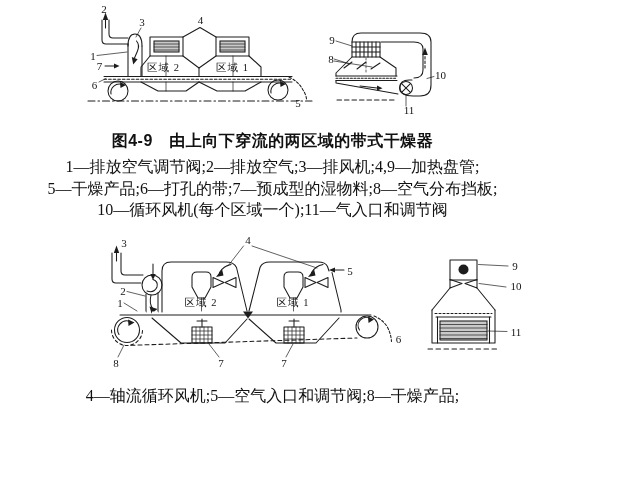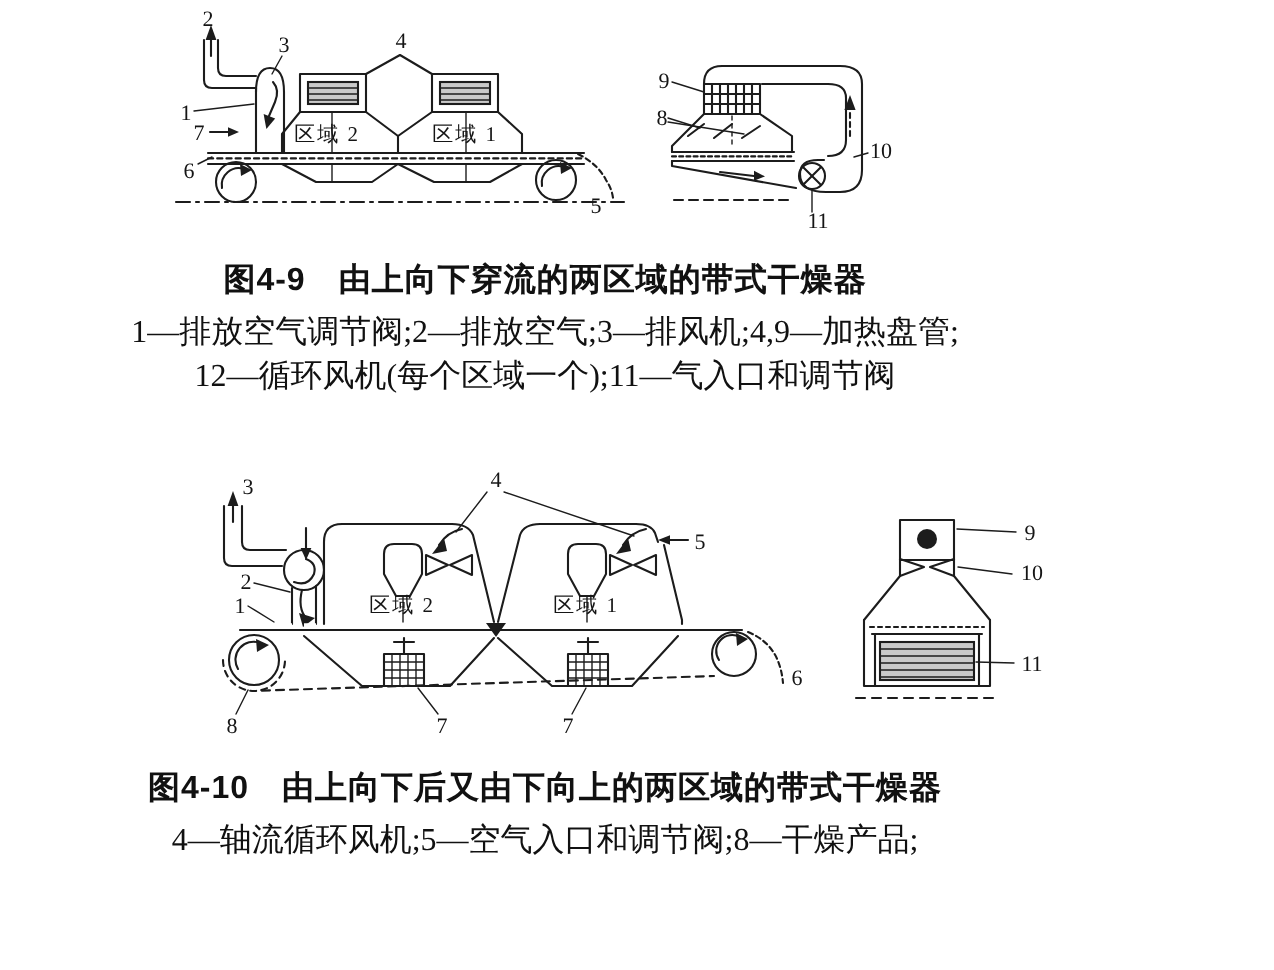--- a/index.html
+++ b/index.html
@@ -155,21 +155,22 @@
     </g>
     <text class="num" x="332" y="44" text-anchor="middle">9</text>
     <text class="num" x="331" y="62.5" text-anchor="middle">8</text>
     <text class="num" x="440.5" y="79" text-anchor="middle">10</text>
     <text class="num" x="409" y="114" text-anchor="middle">11</text>
   </svg>
 
   <div class="caption" style="top:131px;text-align:center;">
     <div class="cap-title">图4-9　由上向下穿流的两区域的带式干燥器</div>
     <div class="cap-line">1—排放空气调节阀;2—排放空气;3—排风机;4,9—加热盘管;</div>
-    <div class="cap-line">12—循环风机(每个区域一个);11—气入口和调节阀</div>
+    <div class="cap-line">5—干燥产品;6—打孔的带;7—预成型的湿物料;8—空气分布挡板;</div>
+    <div class="cap-line">10—循环风机(每个区域一个);11—气入口和调节阀</div>
   </div>
 
   <svg style="left:95px;top:233px;" width="315" height="145" viewBox="95 233 315 145">
     <g>
       <path class="s" d="M 112,253 V 279 Q 112,283 116,283 L 141,283"></path>
       <path class="s" d="M 121,253 V 271 Q 121,275 125,275 L 143,275"></path>
       <line class="s" x1="116.5" y1="261" x2="116.5" y2="252"></line>
       <polygon class="ah" points="113.8,253 119.2,253 116.5,245.5"></polygon>
     </g>
     <g>
@@ -312,17 +313,16 @@
       <line class="t" x1="478.5" y1="264.5" x2="508" y2="266"></line>
       <line class="t" x1="479" y1="283.5" x2="506" y2="287"></line>
       <line class="t" x1="488" y1="331" x2="507" y2="331.5"></line>
     </g>
     <text class="num" x="515" y="270" text-anchor="middle">9</text>
     <text class="num" x="516" y="290" text-anchor="middle">10</text>
     <text class="num" x="516" y="335.5" text-anchor="middle">11</text>
   </svg>
 
   <div class="caption" style="top:385px;">
-    <div class="cap-title">图4-10　由上向下后又由下向上的两区域的带式干燥器</div>
     <div class="cap-line">4—轴流循环风机;5—空气入口和调节阀;8—干燥产品;</div>
   </div>
 
 </div>
 
 </body></html>

